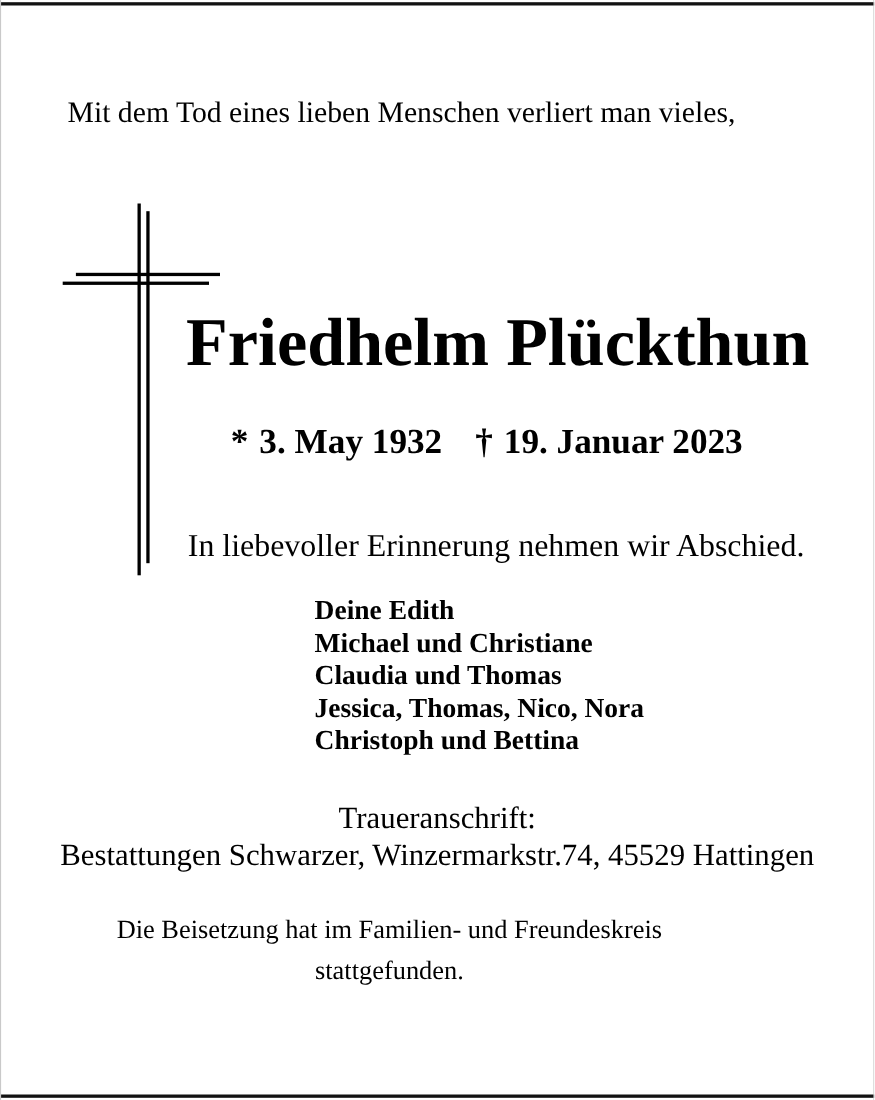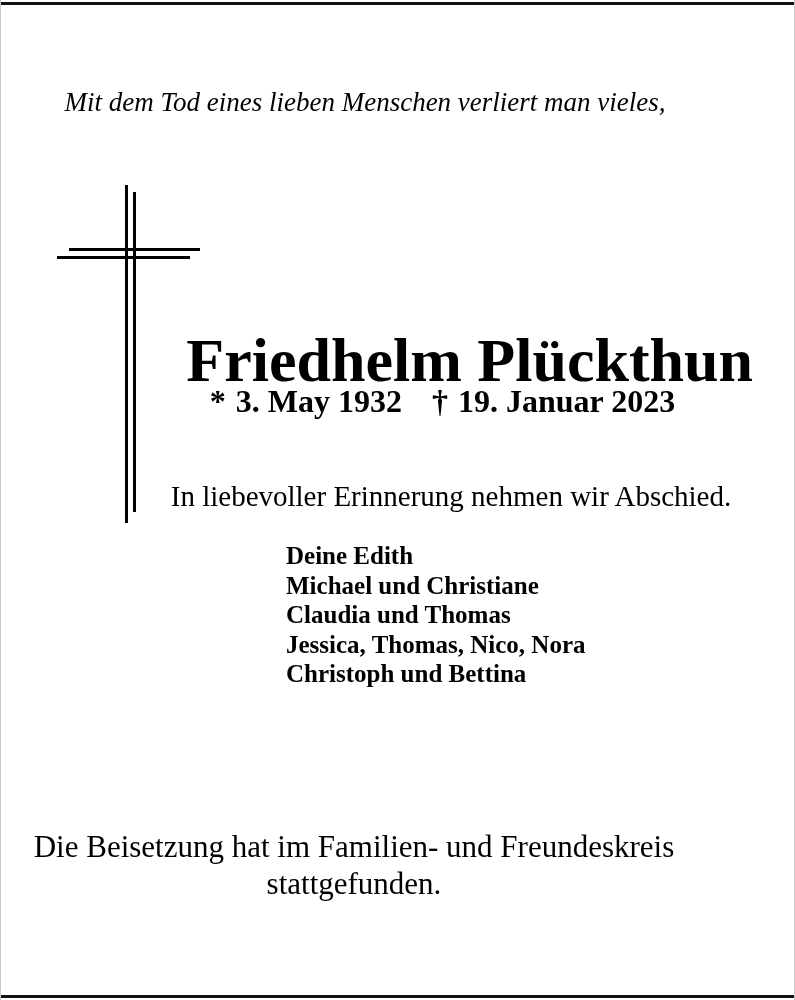--- a/index.html
+++ b/index.html
@@ -31,42 +31,40 @@
   }
   .edge-right {
     position: absolute; left: 794px; top: 0; width: 1px; height: 1000px;
     background: #c9c9c9;
   }
 
   
   .epigraph {
     position: absolute; left: 0; top: 86px; width: 730px;
     text-align: center;
-    font-style: italic;
     font-size: 27px;
     line-height: 32px;
     white-space: nowrap;
   }
 
   
   .cross-line { position: absolute; background: #000000; }
   .cross-v1 { left: 125px; top: 185px; width: 3px; height: 338px; }
   .cross-v2 { left: 133px; top: 192px; width: 3px; height: 320px; }
   .cross-h1 { left: 69px;  top: 248px; width: 131px; height: 3px; }
   .cross-h2 { left: 57px;  top: 256px; width: 133px; height: 3px; }
 
   
   .deceased-name {
     position: absolute; left: 152px; top: 281px; width: 601px;
-    text-align: right;
+    text-align: center;
     font-size: 62px;
     font-weight: bold;
     line-height: 1;
     white-space: nowrap;
-    margin-top: 48px;
   }
 
   
   .dates {
     position: absolute; left: 85px; top: 385px; width: 715px;
     display: flex;
     justify-content: center;
     gap: 30px;
     font-size: 32px;
     font-weight: bold;
@@ -100,21 +98,21 @@
     text-align: center;
     font-size: 28px;
     line-height: 33px;
     white-space: nowrap;
   }
 
   
   .closing {
     position: absolute; left: 0; top: 828px; width: 708px;
     text-align: center;
-    font-size: 31px;
+    font-size: 24px;
     line-height: 37px;
     white-space: nowrap;
   }
 </style>
 </head>
 <body>
 
 <div class="page">
 
   <div class="edge-top"></div>
@@ -147,19 +145,23 @@
   <div class="farewell">In liebevoller Erinnerung nehmen wir Abschied.</div>
 
   <div class="mourners">
     <div>Deine Edith</div>
     <div>Michael und Christiane</div>
     <div>Claudia und Thomas</div>
     <div>Jessica, Thomas, Nico, Nora</div>
     <div>Christoph und Bettina</div>
   </div>
 
+  <div class="trauer">
+    <div>Traueranschrift:</div>
+    <div>Bestattungen Schwarzer, Winzermarkstr.74, 45529 Hattingen</div>
+  </div>
 
   <div class="closing">
     <div>Die Beisetzung hat im Familien- und Freundeskreis</div>
     <div>stattgefunden.</div>
   </div>
 
 </div>
 
 </body></html>

